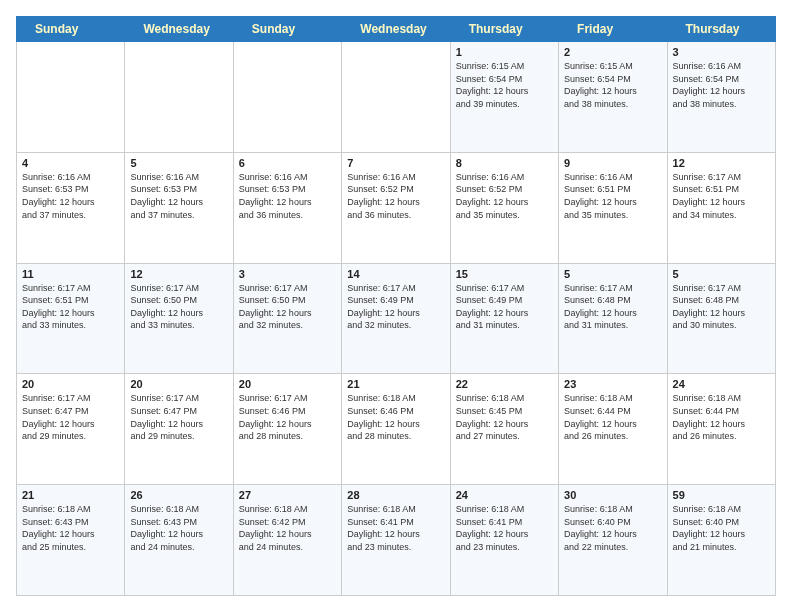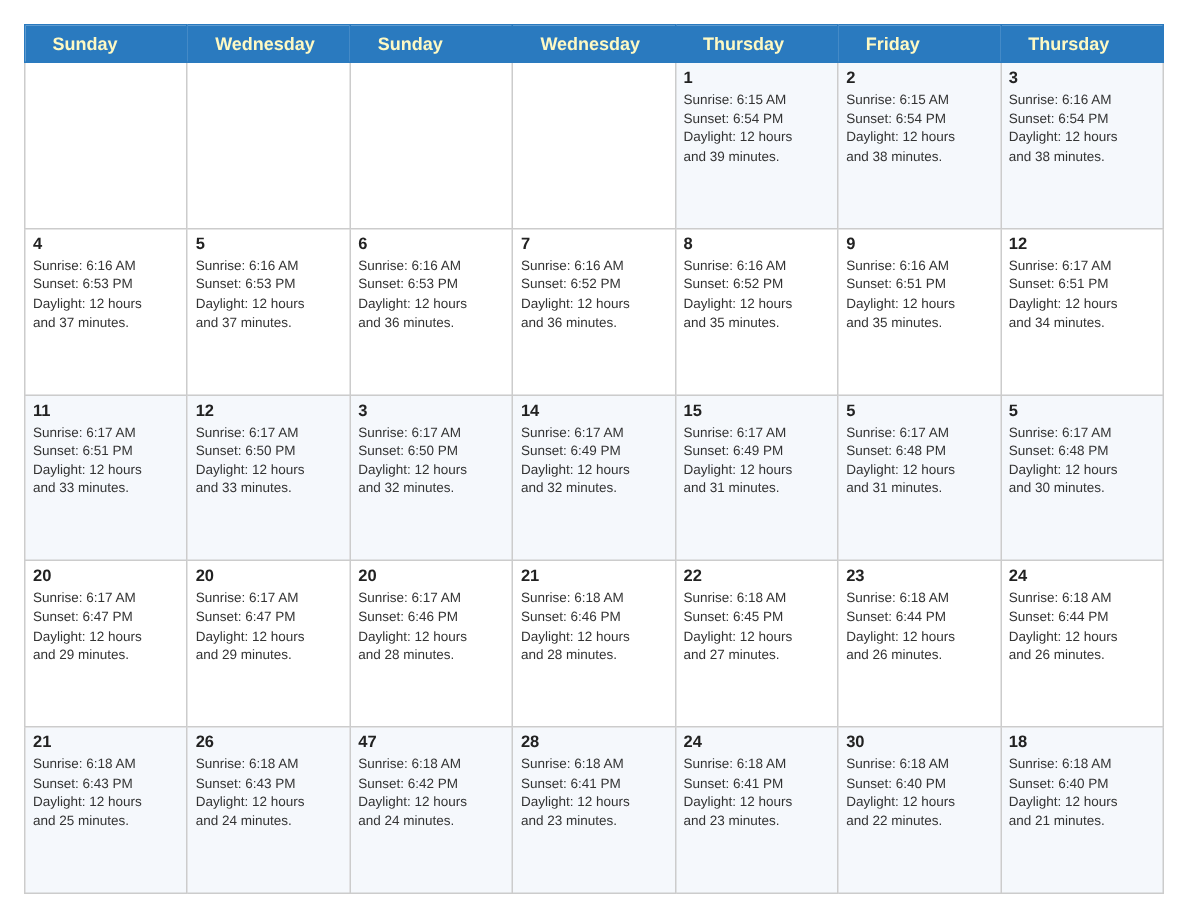--- a/index.html
+++ b/index.html
@@ -292,21 +292,21 @@
 and 25 minutes.</div>
           </td>
           <td>
             <span class="day-num">26</span>
             <div class="day-info" style="white-space: pre-line;">Sunrise: 6:18 AM
 Sunset: 6:43 PM
 Daylight: 12 hours
 and 24 minutes.</div>
           </td>
           <td>
-            <span class="day-num">47</span>
+            <span class="day-num">27</span>
             <div class="day-info" style="white-space: pre-line;">Sunrise: 6:18 AM
 Sunset: 6:42 PM
 Daylight: 12 hours
 and 24 minutes.</div>
           </td>
           <td>
             <span class="day-num">28</span>
             <div class="day-info" style="white-space: pre-line;">Sunrise: 6:18 AM
 Sunset: 6:41 PM
 Daylight: 12 hours
@@ -320,21 +320,21 @@
 and 23 minutes.</div>
           </td>
           <td>
             <span class="day-num">30</span>
             <div class="day-info" style="white-space: pre-line;">Sunrise: 6:18 AM
 Sunset: 6:40 PM
 Daylight: 12 hours
 and 22 minutes.</div>
           </td>
           <td>
-            <span class="day-num">18</span>
+            <span class="day-num">59</span>
             <div class="day-info" style="white-space: pre-line;">Sunrise: 6:18 AM
 Sunset: 6:40 PM
 Daylight: 12 hours
 and 21 minutes.</div>
           </td>
         </tr>
       </tbody>
   </table>
 </div>
 

